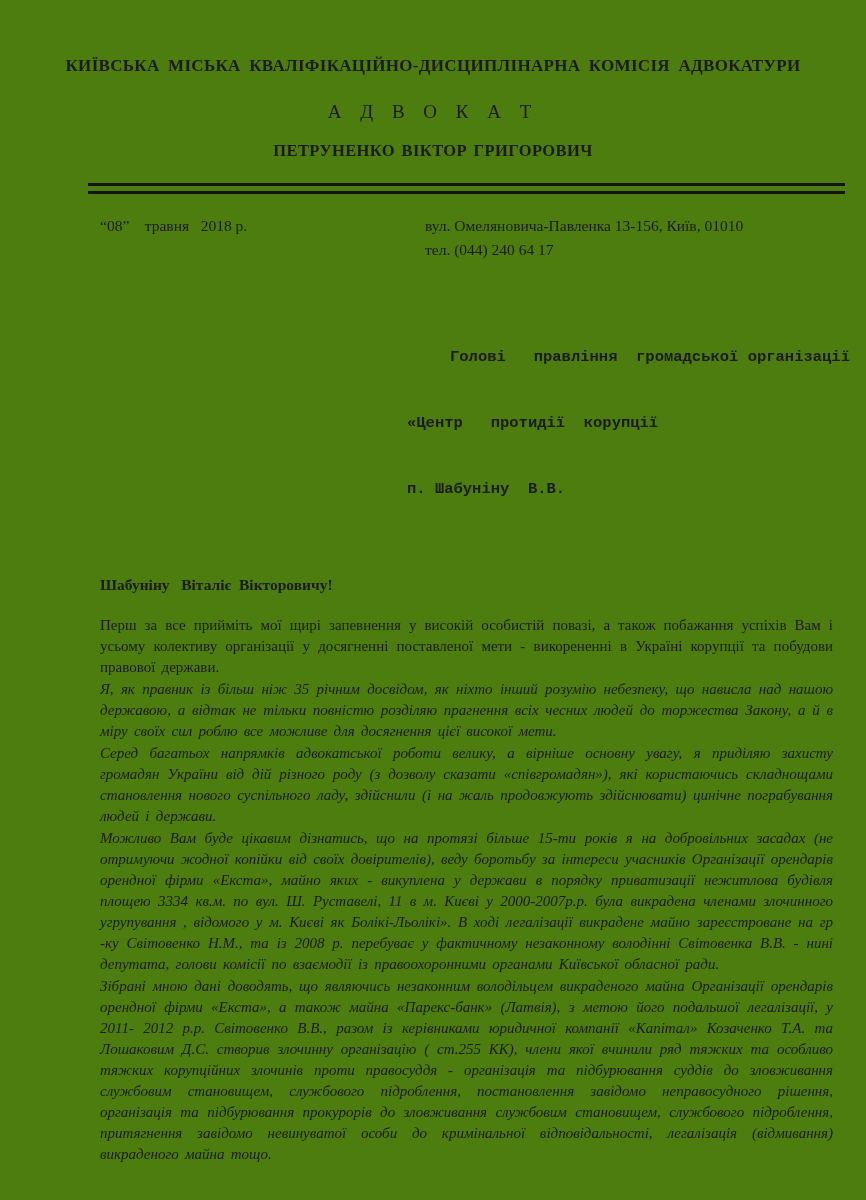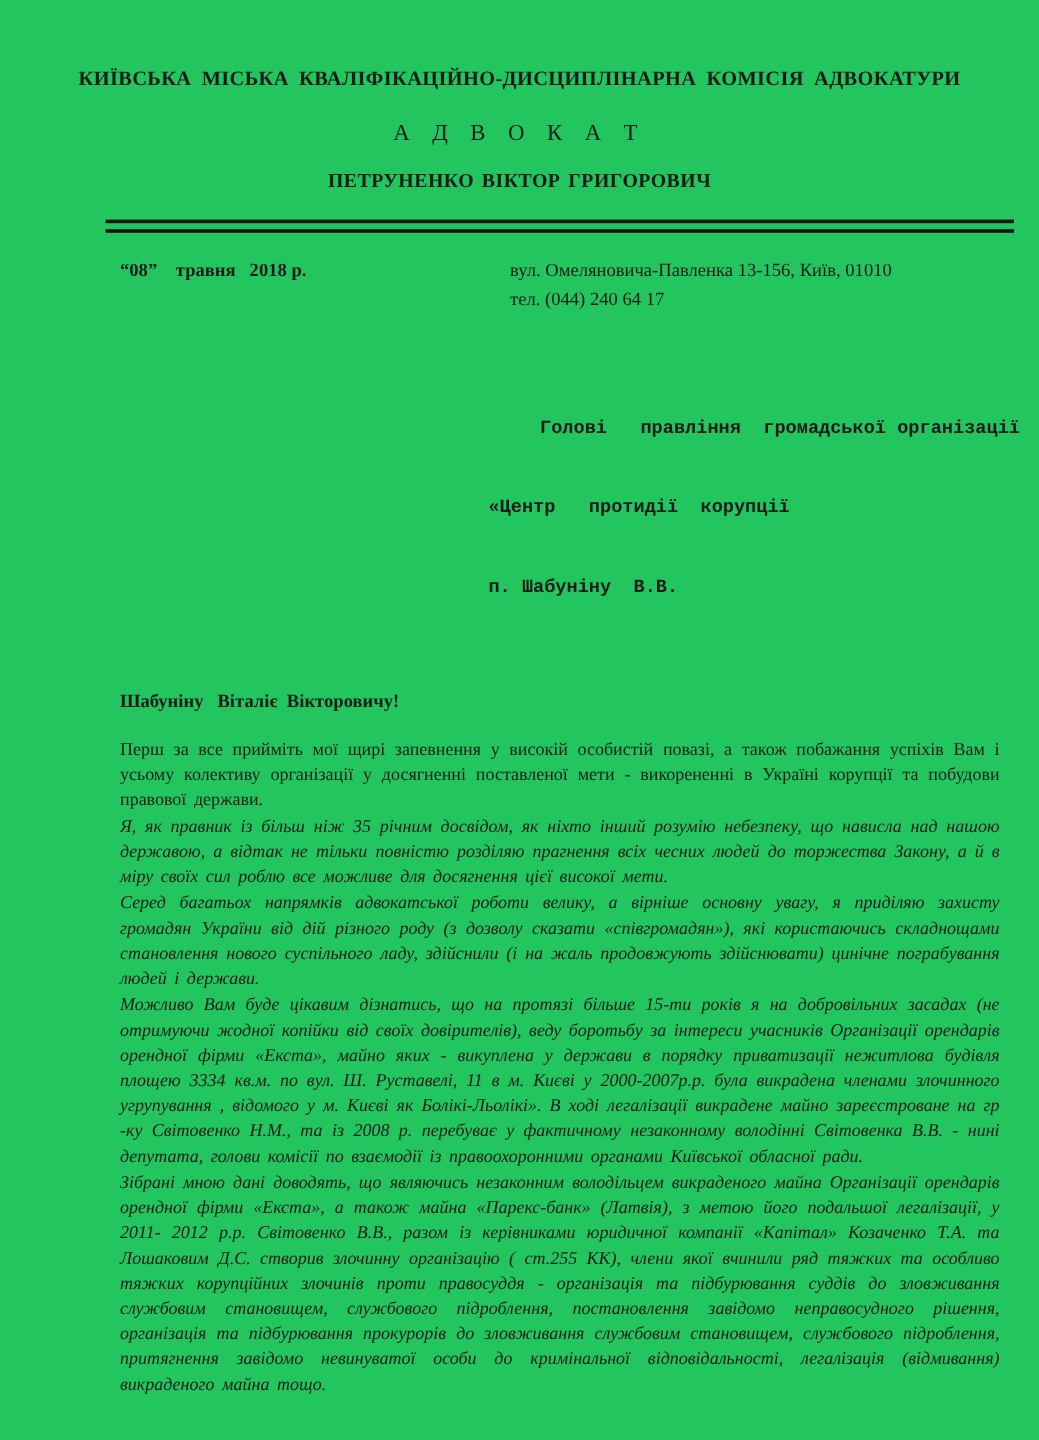--- a/index.html
+++ b/index.html
@@ -1,21 +1,21 @@
 <!DOCTYPE html>
 <html><head>
 <meta charset="utf-8">
 <style>
   html, body { margin: 0; padding: 0; background: #e8e8e8; }
   .page {
     position: relative;
     width: 866px;
     height: 1200px;
     margin: 0 auto;
-    background: #22c55e;
+    background: #4d7c0f;
     color: #1b1b1b;
     font-family: "Liberation Serif", "DejaVu Serif", serif;
     overflow: hidden;
     box-sizing: border-box;
     padding-top: 56px;
   }
   .header { text-align: center; padding: 0 40px; }
   .h-commission {
     font-size: 17px;
     font-weight: bold;
@@ -32,21 +32,21 @@
     font-size: 16.5px;
     font-weight: bold;
     letter-spacing: 0.4px;
     word-spacing: 2px;
   }
   .rules { margin: 22px 21px 0 88px; width: 757px; }
   .rline { height: 3px; background: #141414; }
   .rline + .rline { margin-top: 5px; }
 
   .meta { display: flex; margin: 20px 33px 0 100px; font-size: 15.5px; line-height: 24px; }
-  .date { width: 325px; white-space: pre; font-weight: bold; }
+  .date { width: 325px; white-space: pre; }
   .addr { flex: 1; }
 
   .recipient {
     margin: 40px 33px 0 407px;
     font-weight: bold;
     font-size: 15.5px;
     line-height: 22px;
     white-space: pre;
     font-family: Liberation Mono, monospace;
   }

